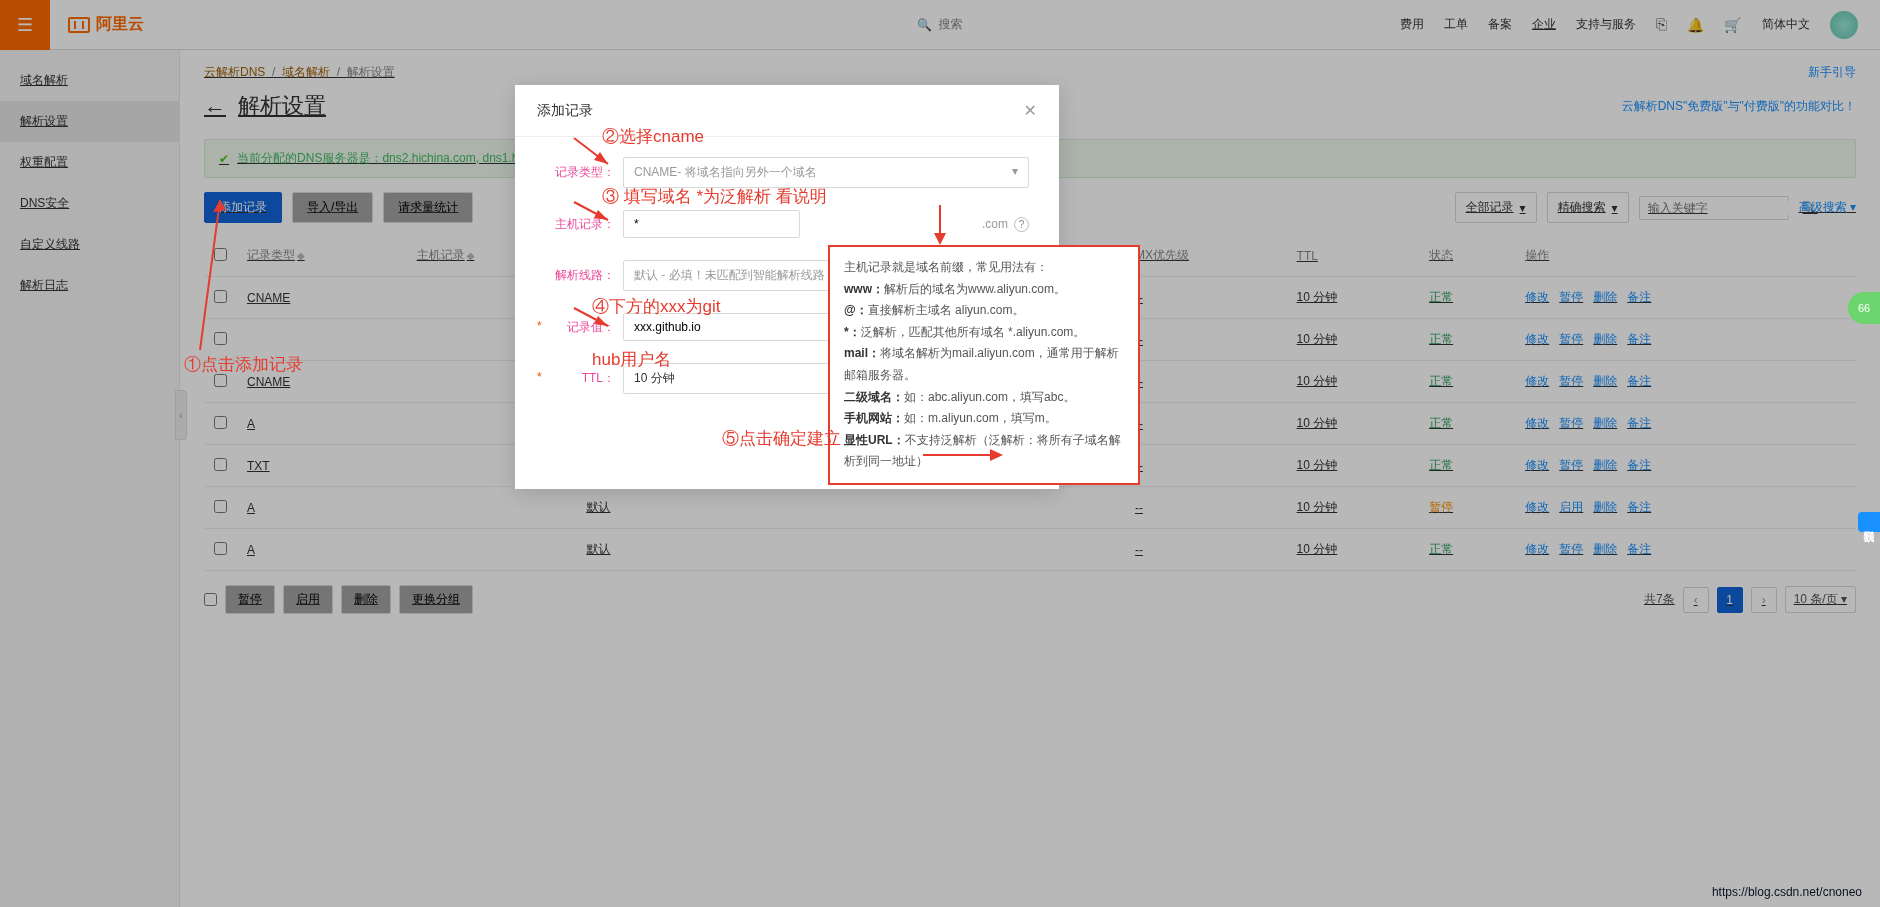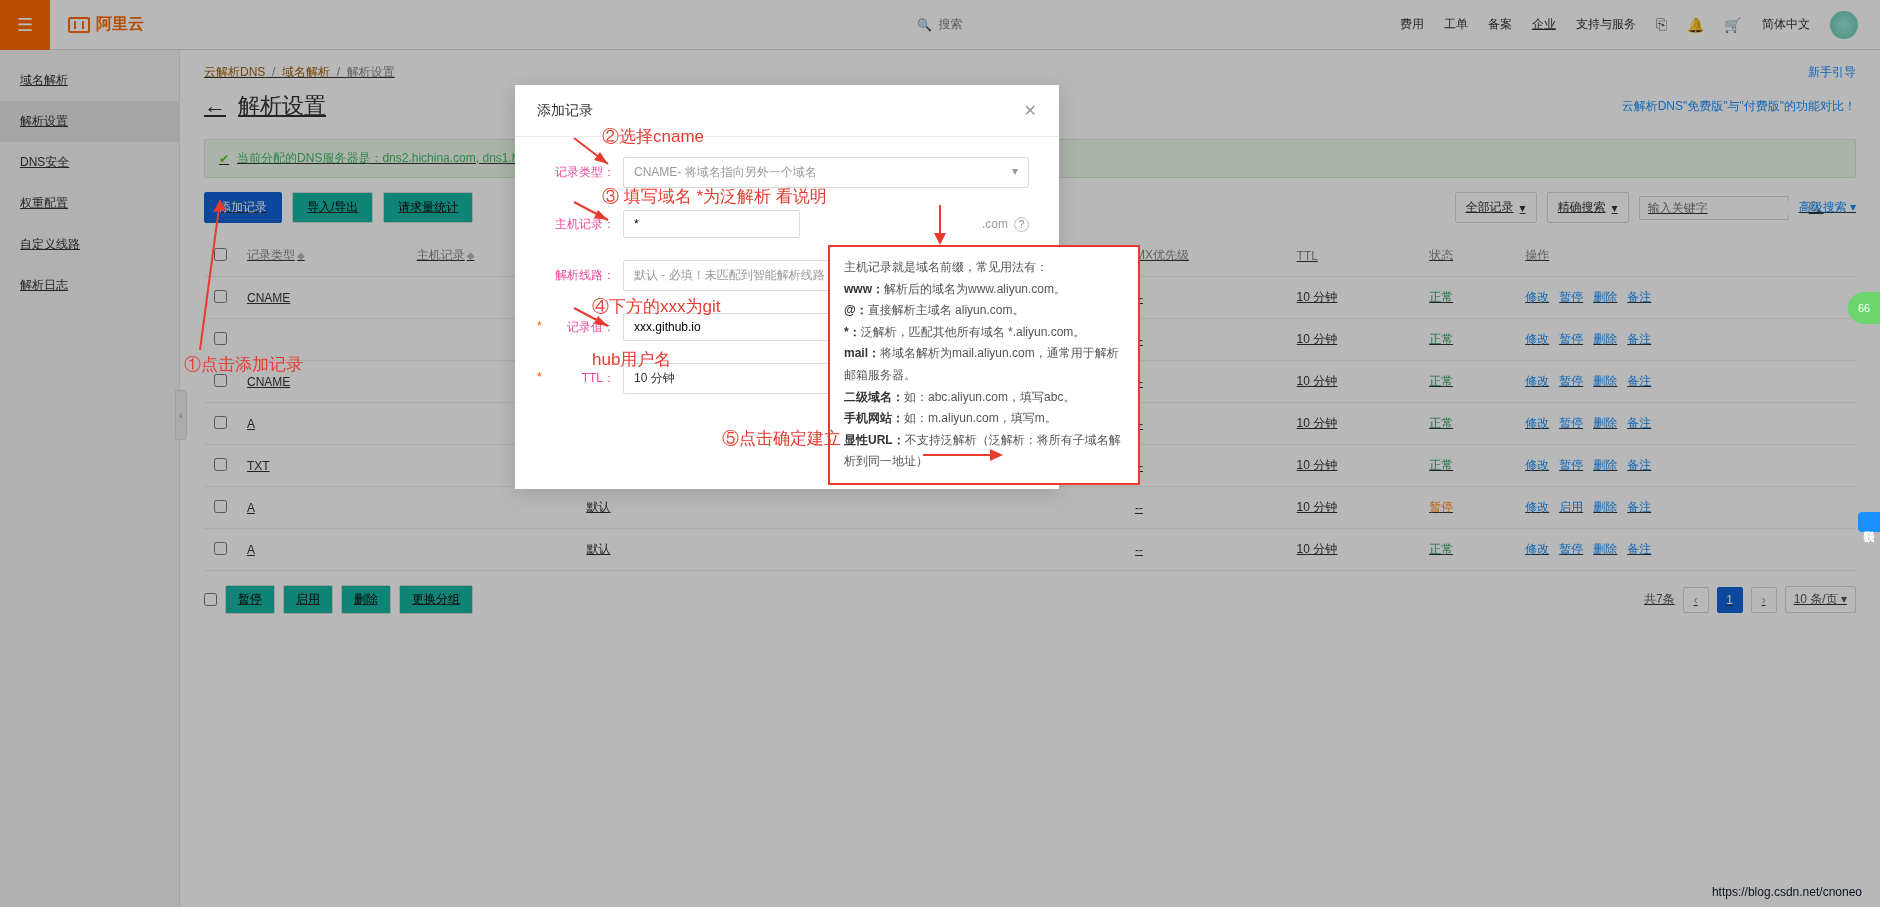--- a/index.html
+++ b/index.html
@@ -26,25 +26,25 @@
   .breadcrumb a { color: #a16207; text-decoration:none;}
   .new-guide { position: absolute; right: 24px; top: 14px; color: #1890ff; font-size: 12px; }
   .title-row { display: flex; align-items: center; gap: 12px; }
   .back-arrow { font-size: 22px; font-weight:bold;}
   .page-title { font-size: 22px; font-weight: 500; }
   .domain-txt { font-size: 22px; font-weight: 500; margin-left: 200px; }
   .cmp-link { position: absolute; right: 24px; top: 48px; color: #1890ff; font-size: 12px; }
   .info-bar { margin-top: 18px; background: #eef8ee; border: 1px solid #d4ecd4; padding: 10px 14px; color: #4b6; display:flex; align-items:center; gap:8px; font-size:12px; border-radius:2px;}
   .info-bar .ic { color:#52c41a;}
   .toolbar { margin-top: 14px; display: flex; align-items: center; gap: 10px; }
-  .btn { padding: 6px 14px; border: 1px solid #d9d9d9; background: #14b8a6; font-size: 12px; cursor: pointer; border-radius:2px;}
+  .btn { padding: 6px 14px; border: 1px solid #d9d9d9; background: #a3a3a3; font-size: 12px; cursor: pointer; border-radius:2px;}
   .btn.primary { background: #1164d8; color: #fff; border-color: #1164d8; }
   .tool-right { margin-left: auto; display: flex; gap: 10px; align-items:center;}
   .select-box { border:1px solid #d9d9d9; padding:6px 10px; font-size:12px; border-radius:2px; background:#fff; display:flex; gap:6px; align-items:center; color:#333;}
-  .search-box { border:1px solid #d9d9d9; padding:4px 8px; font-size:12px; display:flex; align-items:center; gap:6px; width:150px; border-radius:2px; background:#fff;}
+  .search-box { border:1px solid #d9d9d9; padding:4px 8px; font-size:12px; display:flex; align-items:center; width:150px; border-radius:2px; background:#fff;}
   .search-box input { border:none; outline:none; flex:1; font-size:12px;}
   .adv-link { color:#1890ff; font-size:12px;}
   table { width: 100%; border-collapse: collapse; margin-top: 12px; }
   th, td { text-align: left; padding: 12px 10px; font-size: 12px; border-bottom: 1px solid #eee; color:#333;}
   th { color: #888; font-weight:normal;}
   .sort-ic { font-size:10px; color:#bbb; margin-left:2px;}
   .status-ok { color: #30a060; }
   .status-pause { color: #ff8c00; }
   .row-actions a { color: #1890ff; margin-right: 10px; cursor:pointer;}
   .table-footer { display:flex; align-items:center; gap:8px; padding:14px 0;}
@@ -107,22 +107,22 @@
     <span>简体中文</span>
     <div class="avatar"></div>
   </div>
 </div>
 
 <div class="layout">
 
   <div class="sidebar">
     <div class="side-item">域名解析</div>
     <div class="side-item active">解析设置</div>
+    <div class="side-item">权重配置</div>
     <div class="side-item">DNS安全</div>
-    <div class="side-item">权重配置</div>
     <div class="side-item">自定义线路</div>
     <div class="side-item">解析日志</div>
     <div class="collapse-handle">‹</div>
   </div>
 
   <div class="content">
     <div class="breadcrumb">
       <a>云解析DNS</a> &nbsp;/&nbsp;
       <a>域名解析</a> &nbsp;/&nbsp;
       <span>解析设置</span>

